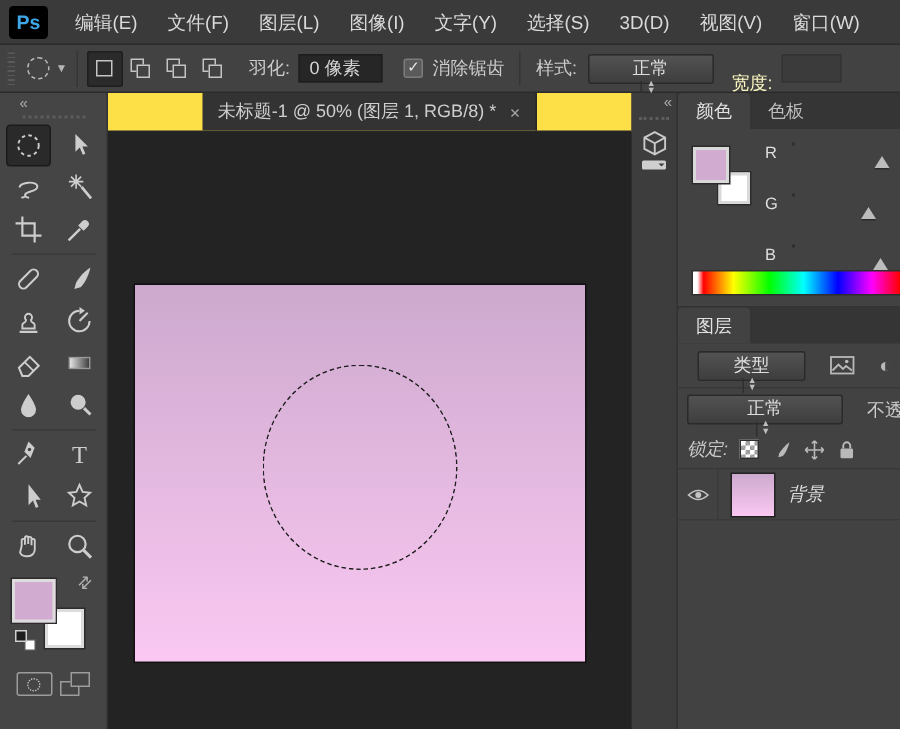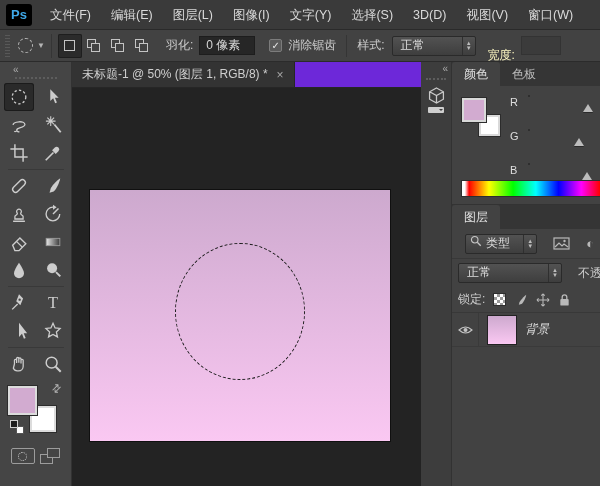--- a/index.html
+++ b/index.html
@@ -24,21 +24,21 @@
   .sq2 i { position:absolute; width:9px; height:9px; border:1px solid #c4c4c4; }
   .sq2 i:first-child { left:0; top:0; }
   .sq2 i:last-child { right:0; bottom:0; background:#424242; }
   .ob-label { color:#cccccc; margin:0 0 0 12px; white-space:nowrap; }
   .ob-label.dim { color:#fef9c3;margin-top:19px; }
   .txt-input { width:56px; height:19px; background:#262626; border:1px solid #1d1d1d; color:#d6d6d6; font-size:12px; padding:1px 6px; margin-left:6px; font-family:inherit; }
   .txt-input.small { width:40px; background:#3b3b3b; border-color:#333; }
   .checkbox { width:13px; height:13px; background:#5a5a5a; border:1px solid #7c7c7c; border-radius:2px; margin-left:14px; display:flex; align-items:center; justify-content:center; font-size:10px; color:#e8e8e8; line-height:1; }
   .cb-label { margin-left:6px; color:#cccccc; white-space:nowrap; }
   .ob-sep { width:1px; height:22px; background:#353535; margin:0 10px; }
-  .select { height:20px; background:linear-gradient(#525252,#3e3e3e); border:1px solid #2a2a2a; border-radius:2px; display:flex; align-items:flex-start; margin-left:7px; }
+  .select { height:20px; background:linear-gradient(#525252,#3e3e3e); border:1px solid #2a2a2a; border-radius:2px; display:flex; align-items:center; margin-left:7px;flex-direction:column; }
   .select .val { padding:0 8px; flex:1; color:#dedede; white-space:nowrap; }
   .stepper { width:13px; height:100%; border-left:1px solid #2f2f2f; display:flex; flex-direction:column; align-items:center; justify-content:center; font-size:6px; color:#bdbdbd; line-height:5px; }
 
   
   .main { display:flex; height:424px; }
 
   
   .toolpanel { width:72px; background:#454545; border-right:1px solid #323232; display:flex; flex-direction:column; }
   .tp-header { height:15px; display:flex; align-items:center; padding-left:13px; color:#ababab; font-size:10px; letter-spacing:-1px; }
   .tp-grip { height:6px; display:flex; justify-content:center; }
@@ -58,21 +58,21 @@
   .bottom-btns { display:flex; justify-content:space-around; padding:10px 8px 0; align-items:center; }
   .qm-btn { width:24px; height:16px; border:1px solid #9c9c9c; border-radius:2px; display:flex; align-items:center; justify-content:center; }
   .qm-btn .dot-c { width:9px; height:9px; border:1px dotted #c9c9c9; border-radius:50%; }
   .sm-btn { position:relative; width:20px; height:16px; }
   .sm-btn i { position:absolute; border:1px solid #9c9c9c; width:13px; height:10px; }
   .sm-btn i:first-child { left:0; bottom:0; }
   .sm-btn i:last-child { right:0; top:0; background:#454545; }
 
   
   .docarea { flex:1; display:flex; flex-direction:column; background:#232323; min-width:0; }
-  .tabbar { height:26px; background:#6d28d9; border-bottom:1px solid #262626; display:flex; }
+  .tabbar { height:26px; background:#fde047; border-bottom:1px solid #262626; display:flex;justify-content:center; }
   .doc-tab { display:flex; align-items:center; gap:9px; padding:0 10px; background:#333333; border-right:1px solid #262626; color:#cfcfcf; font-size:12px; white-space:nowrap; }
   .doc-tab .close { color:#a5a5a5; font-size:12px; }
   .pasteboard { flex:1; position:relative; background:#232323; }
   .canvas { position:absolute; left:18px; top:102px; width:300px; height:251px; box-shadow:0 0 0 1px #101010; }
   .sel-ellipse { position:absolute; left:85px; top:53px; width:130px; height:137px; border:1px dashed #1f1f1f; border-radius:50%; }
 
   
   .dockstrip { width:31px; background:#3d3d3d; border-right:1px solid #323232; display:flex; flex-direction:column; align-items:center; }
   .ds-header { height:14px; width:100%; text-align:right; padding-right:4px; color:#ababab; font-size:10px; letter-spacing:-1px; line-height:14px; }
   .ds-grip { width:20px; border-top:2px dotted #5d5d5d; height:3px; margin-top:2px; }
@@ -98,43 +98,43 @@
 
   .layerspanel { flex:1; display:flex; flex-direction:column; min-height:0; }
   .lp-row { display:flex; align-items:center; padding:0 6px; gap:16px; }
   .lp-filter { height:30px; border-bottom:1px solid #383838; }
   .type-select { width:80px; }
   .type-select .val { padding:0 4px; }
   .flt-icon { color:#b9b9b9; font-size:13px; line-height:1; display:flex; align-items:center; }
   .lp-blend { height:28px; }
   .blend-select { width:104px; margin-left:0; flex:none; }
   .op-label { color:#cccccc; white-space:nowrap; }
-  .lp-lock { height:26px; border-bottom:1px solid #383838; gap:8px; }
+  .lp-lock { height:26px; border-bottom:1px solid #383838; gap:8px;font-style:italic; }
   .lock-label { color:#cccccc; white-space:nowrap; }
   .checker12 { width:13px; height:13px; background-color:#fff; background-image:linear-gradient(45deg,#9a9a9a 25%,transparent 25%,transparent 75%,#9a9a9a 75%),linear-gradient(45deg,#9a9a9a 25%,transparent 25%,transparent 75%,#9a9a9a 75%); background-size:6px 6px; background-position:0 0,3px 3px; border:1px solid #2e2e2e; }
   .layer-row { height:34px; display:flex; align-items:center; border-bottom:1px solid #3a3a3a; }
   .layer-row.selected { background:#4d5865; }
   .eye-cell { width:27px; align-self:stretch; display:flex; align-items:center; justify-content:center; border-right:1px solid #3a3a3a; }
   .thumb { width:28px; height:28px; margin:0 9px; box-shadow:0 0 0 1px #222; }
   .thumb.transparent { background-color:#fff; background-image:linear-gradient(45deg,#cfcfcf 25%,transparent 25%,transparent 75%,#cfcfcf 75%),linear-gradient(45deg,#cfcfcf 25%,transparent 25%,transparent 75%,#cfcfcf 75%); background-size:8px 8px; background-position:0 0,4px 4px; }
   .thumb.sel { box-shadow:0 0 0 1px #222,0 0 0 2.5px #e9e9e9; }
   .layer-name { color:#dedede; font-size:12px; white-space:nowrap; }
   .layer-name.italic { font-style:italic; }
   .lp-rest { flex:1; }
 
   svg.icn { display:block; }
 </style>
 </head>
 <body>
 
 <div class="menubar">
   <div class="ps-logo">Ps</div>
   <div id="menu-items" style="display:flex;">
+      <span class="menu-item">编辑(E)</span>
       <span class="menu-item">文件(F)</span>
-      <span class="menu-item">编辑(E)</span>
       <span class="menu-item">图层(L)</span>
       <span class="menu-item">图像(I)</span>
       <span class="menu-item">文字(Y)</span>
       <span class="menu-item">选择(S)</span>
       <span class="menu-item">3D(D)</span>
       <span class="menu-item">视图(V)</span>
       <span class="menu-item">窗口(W)</span>
     </div>
 </div>
 

